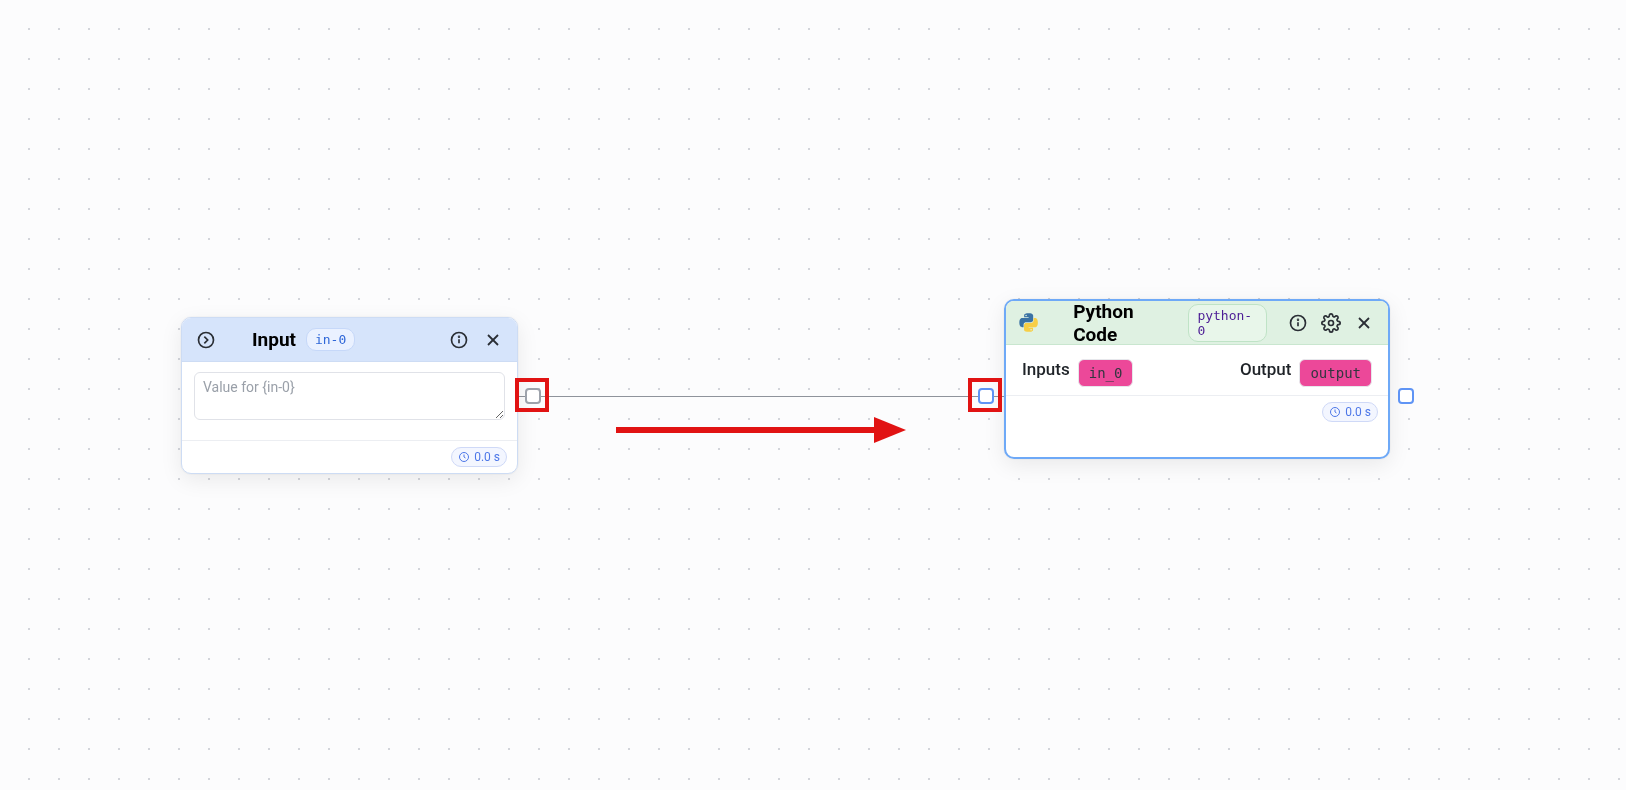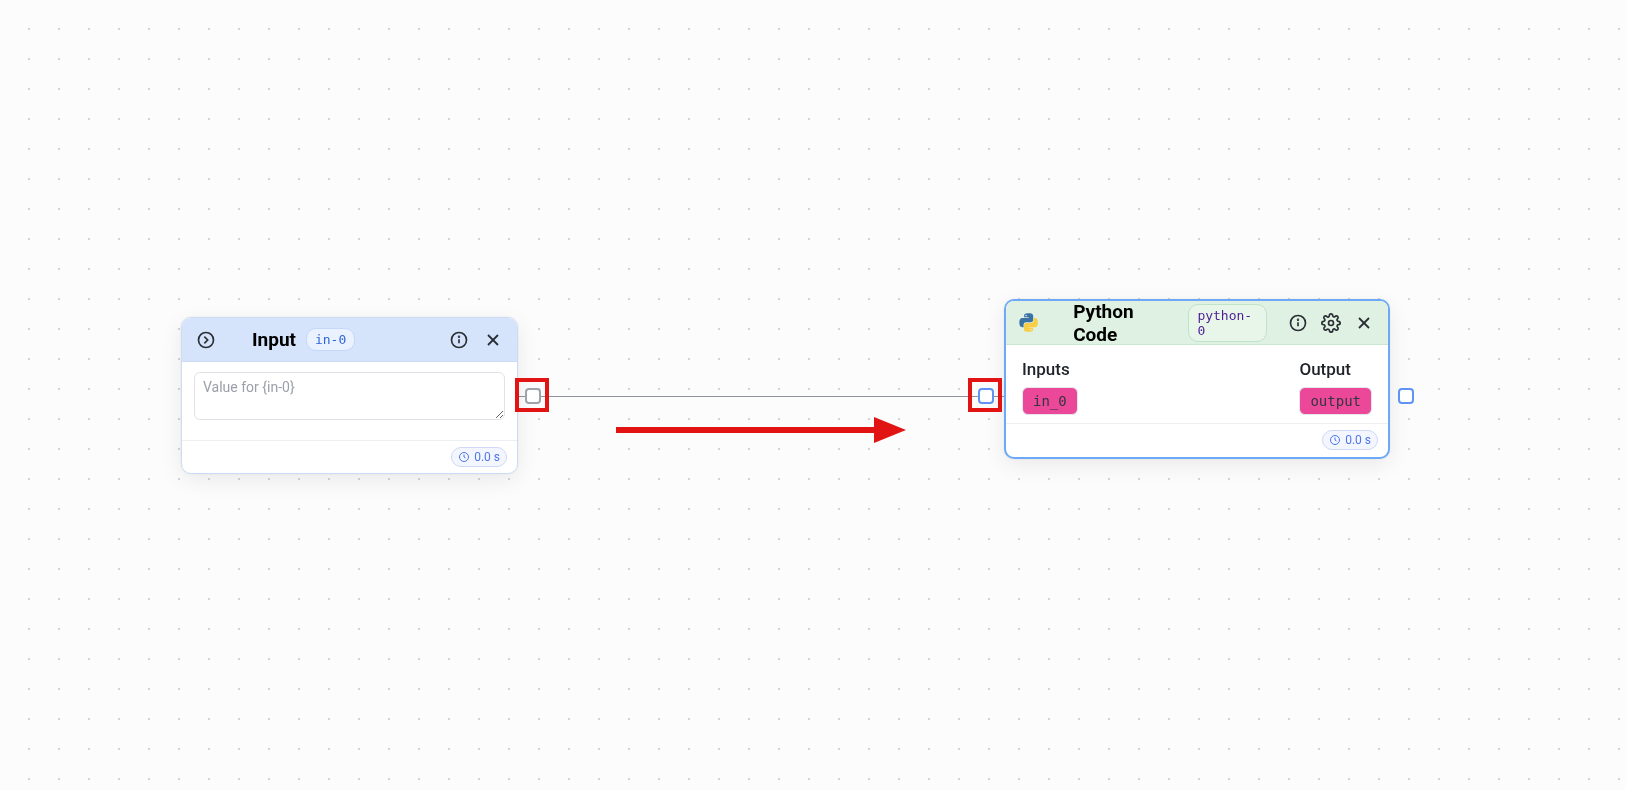--- a/index.html
+++ b/index.html
@@ -68,21 +68,21 @@
     border-bottom: 1px solid #c9e6cf;
     border-radius: 8px 8px 0 0;
     height: 44px;
     display: flex; align-items: center;
     padding: 0 12px; gap: 10px;
   }
   .node-python .body {
     padding: 14px 16px 8px 16px;
     display: flex; gap: 20px; justify-content: space-between;
   }
-  .col { display: flex; flex-direction: column; gap: 8px; }
+  .col { display: flex; flex-direction: row; gap: 8px; }
   .col-head {
     font-size: 17px; font-weight: 500; color: #1f2328;
   }
 
   
   .title { font-size: 19px; font-weight: 700; color: #000000; margin-left: 24px; }
   .spacer { flex: 1; }
 
   
   .id-chip {

